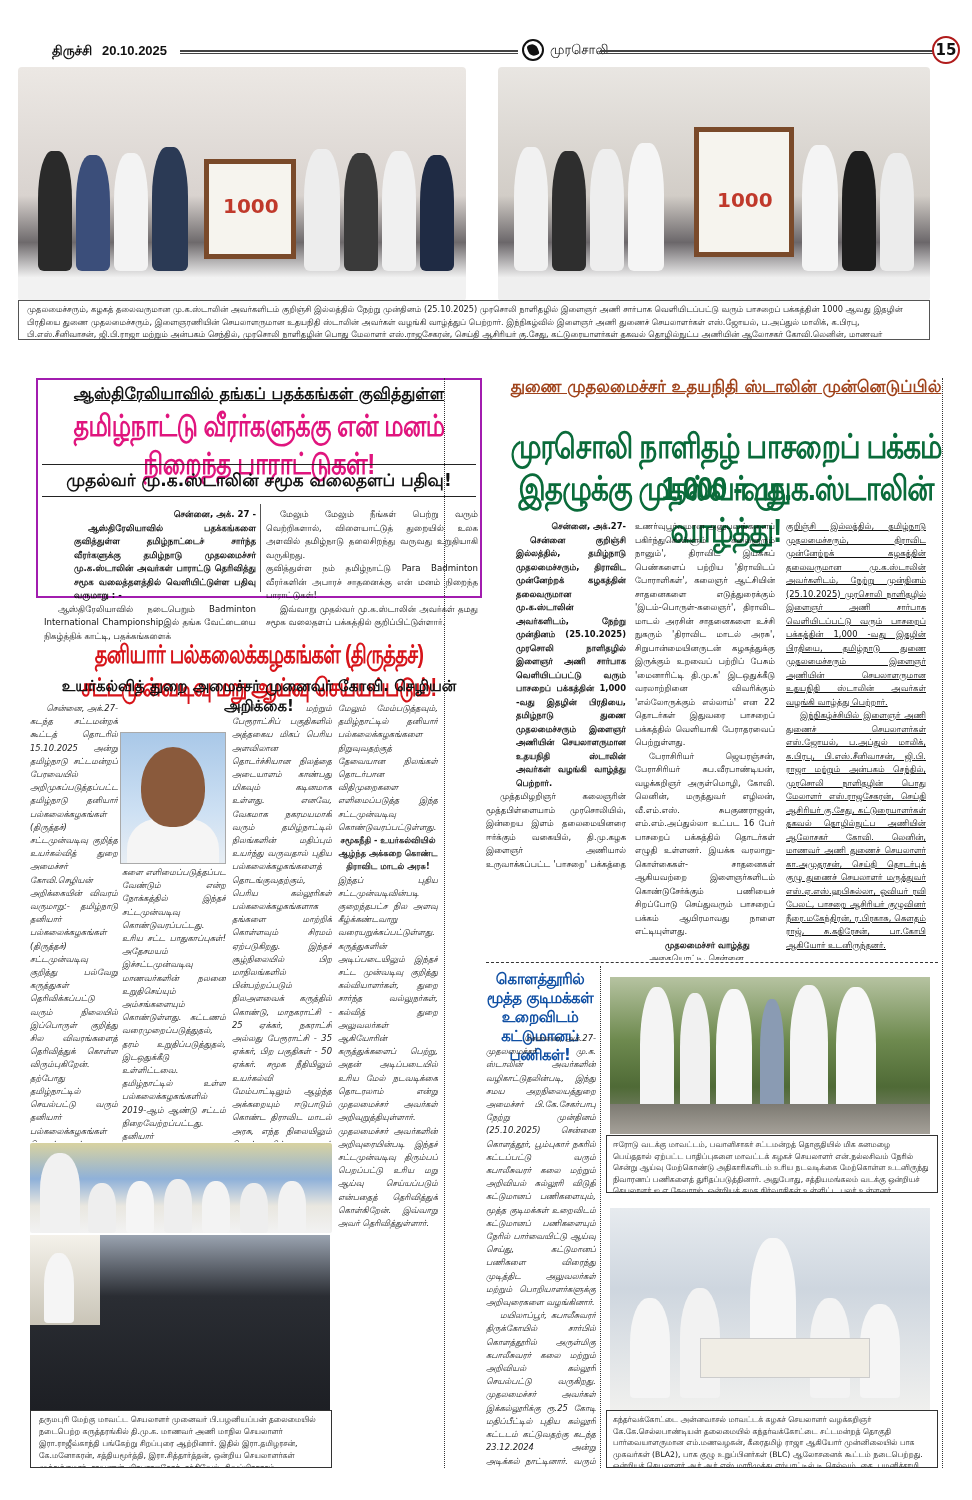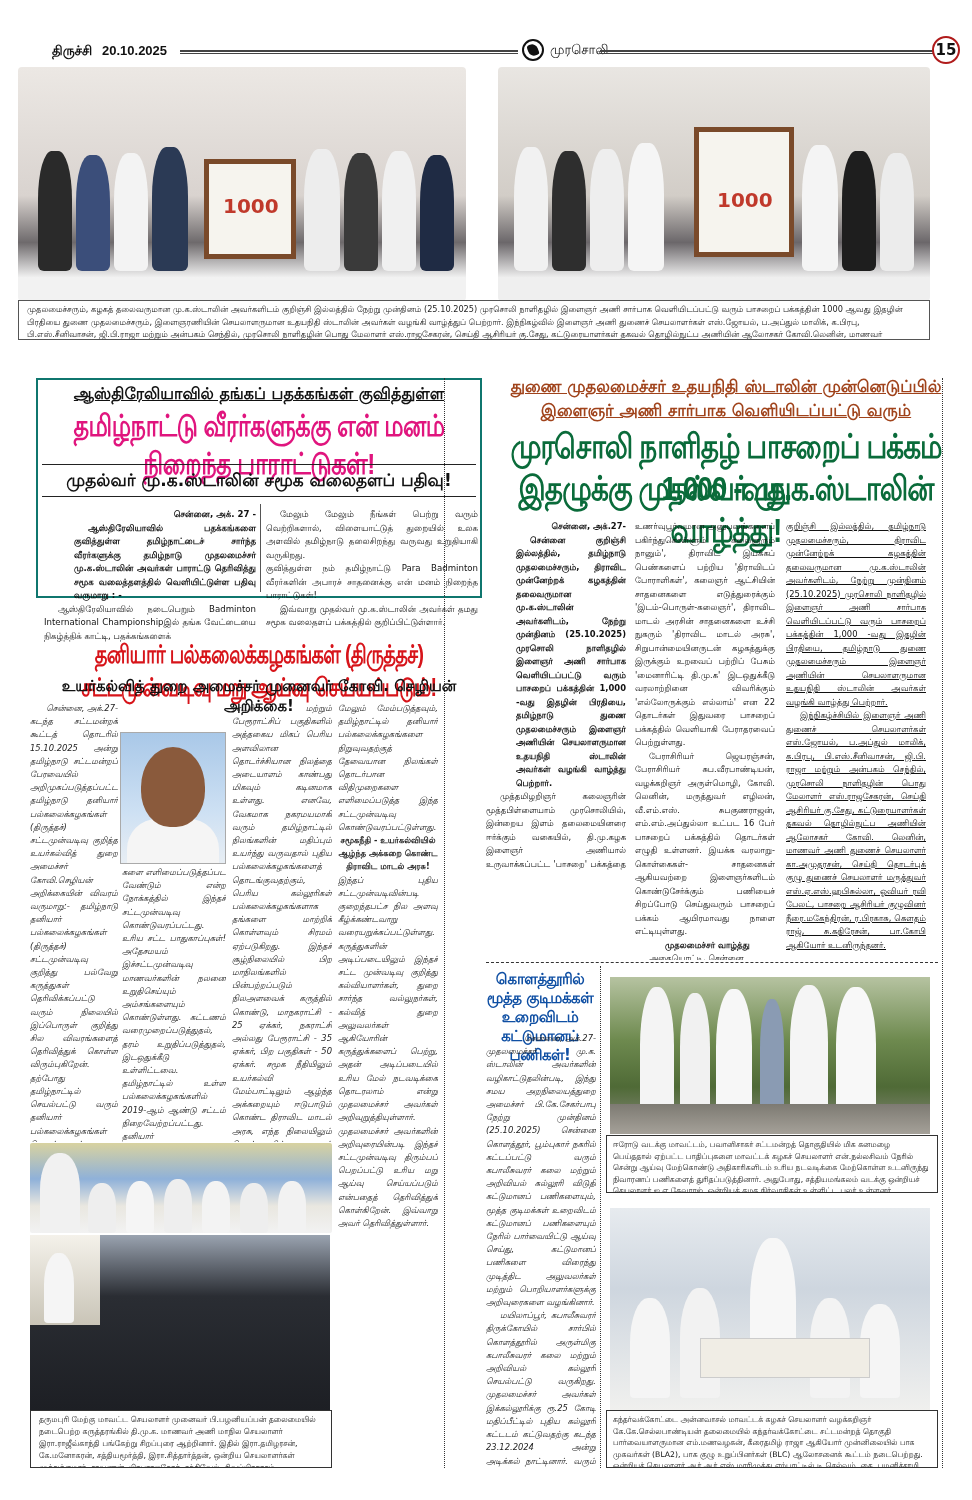--- a/index.html
+++ b/index.html
@@ -19,21 +19,21 @@
 
   
   .photo { position:absolute; overflow:hidden; border-radius:4px; }
   .ph1 { left:18px; top:67px; width:454px; height:234px; background: linear-gradient(180deg,#ece8e4 0%,#d9d3cf 55%,#6e6a6c 75%,#f2f2f2 90%); }
   .ph2 { left:464px; top:67px; width:440px; height:234px; background: linear-gradient(180deg,#e9e6e2 0%,#d2cdc7 55%,#6b676a 75%,#efefef 90%); }
   .frame-art { position:absolute; background:#f6f4ee; border:5px solid #7a4a2a; }
   .person { position:absolute; bottom:30px; border-radius:40% 40% 6px 6px; }
   .caption-top { position:absolute; left:18px; top:300px; width:886px; height:40px; border:1px solid #555; padding:2px 8px; font-size:8.2px; line-height:12.5px; color:#222; overflow:hidden; background:#fff; }
 
   
-  .box-au { position:absolute; left:2px; top:378px; width:446px; height:220px; border:2px solid #0f766e; }
+  .box-au { position:absolute; left:2px; top:378px; width:446px; height:220px; border:2px solid #a21caf; }
   .au-kicker { position:absolute; left:0; width:100%; top:4px; text-align:center; font-size:16px; font-weight:bold; text-decoration:underline; }
   .au-head { position:absolute; left:0; width:100%; top:28px; text-align:center; font-size:24px; font-weight:bold; color:#e0157e; font-family:"Liberation Sans Narrow","Liberation Sans",sans-serif; letter-spacing:-0.5px; transform:scaleY(1.25); transform-origin:top; }
   .au-rule { position:absolute; left:4px; right:4px; height:0; border-top:1.5px solid #222; }
   .au-sub { position:absolute; left:0; width:100%; top:90px; text-align:center; font-size:17px; font-weight:bold; }
   .au-col { position:absolute; top:128px; width:212px; font-size:8.6px; line-height:13.5px; text-align:justify; }
   .au-divider { position:absolute; left:222px; top:124px; bottom:4px; border-left:1px solid #555; }
   .bold { font-weight:bold;margin-left:30px; }
   .right { text-align:right; }
 
   
@@ -162,21 +162,20 @@
   </div>
   <div class="photo-stud" style="left:-4px; width:300px;">
     <div style="position:absolute;left:0;top:0;width:70px;height:90px;background:linear-gradient(180deg,#f4f1ea,#c9c4b7);"></div>
     <div class="fig" style="left:14px; top:18px; width:30px; height:70px; background:#f5f5f5;"></div>
   </div>
   <div class="cap-box" style="left:-4px; width:302px;">தருமபுரி மேற்கு மாவட்ட செயலாளர் முனைவர் பி.பழனியப்பன் தலைமையில் நடைபெற்ற கருத்தரங்கில் தி.மு.க. மாணவர் அணி மாநில செயலாளர் இரா.ராஜீவ்காந்தி பங்கேற்று சிறப்புரை ஆற்றினார். இதில் இரா.தமிழரசன், கே.மனோகரன், சத்தியமூர்த்தி, இரா.சித்தார்த்தன், ஒன்றிய செயலாளர்கள் முத்துக்குமார், சரவணன், பிரபுராஜசேகர், சக்திவேல், சிவப்பிரகாசம், சந்தோஷ்குமார், மாது, இராக.தமிழ்ச்செல்வன், சந்தர், முனுசாமி, பிரபு, புனிதா, கார்த்தி,மற்றும் 500 க்கும் மேற்பட்ட மாணவ, மாணவிகள் கலந்து கொண்டனர்.</div>
 
   <div class="vsep" style="left:410px; top:378px; height:1090px;"></div>
 
   <div class="murasoli-kicker1" style="left:446px; width:492px;">துணை முதலமைச்சர் உதயநிதி ஸ்டாலின் முன்னெடுப்பில்</div>
-  <div class="murasoli-kicker2" style="left:446px; width:492px;">இளைஞர் அணி சார்பாக வெளியிடப்பட்டு வரும்</div>
   <div class="murasoli-head" style="left:446px; width:492px; top:428px;">முரசொலி நாளிதழ் பாசறைப் பக்கம் 1,000 -வது</div>
   <div class="murasoli-head" style="left:446px; width:492px; top:470px;">இதழுக்கு முதல்வர் மு.க.ஸ்டாலின் வாழ்த்து!</div>
 
   <div class="rcol" style="left:452px; top:520px; width:140px; height:350px;">
     <div class="bold right">சென்னை, அக்.27-</div>
     <div class="bold" style="text-indent:14px;">சென்னை குறிஞ்சி இல்லத்தில், தமிழ்நாடு முதலமைச்சரும், திராவிட முன்னேற்றக் கழகத்தின் தலைவருமான மு.க.ஸ்டாலின் அவர்களிடம், நேற்று முன்தினம் (25.10.2025) முரசொலி நாளிதழில் இளைஞர் அணி சார்பாக வெளியிடப்பட்டு வரும் பாசறைப் பக்கத்தின் 1,000 -வது இதழின் பிரதியை, தமிழ்நாடு துணை முதலமைச்சரும் இளைஞர் அணியின் செயலாளருமான உதயநிதி ஸ்டாலின் அவர்கள் வழங்கி வாழ்த்து பெற்றார்.</div>
     <div style="text-indent:14px;">முத்தமிழறிஞர் கலைஞரின் மூத்தபிள்ளையாம் முரசொலியில், இன்றைய இளம் தலைமையினரை ஈர்க்கும் வகையில், தி.மு.கழக இளைஞர் அணியால் உருவாக்கப்பட்ட 'பாசறை' பக்கத்தை தி.மு.கழகத் தலைவர் - தமிழ்நாடு முதலமைச்சர் மு.க. ஸ்டாலின் அவர்களால் 14.01.2023 அன்று தொடங்கி வைத்தார்.</div>
     <div class="bold" style="text-align:left;">பாசறைப் பக்கம் - 1,000</div>
 
   </div>

